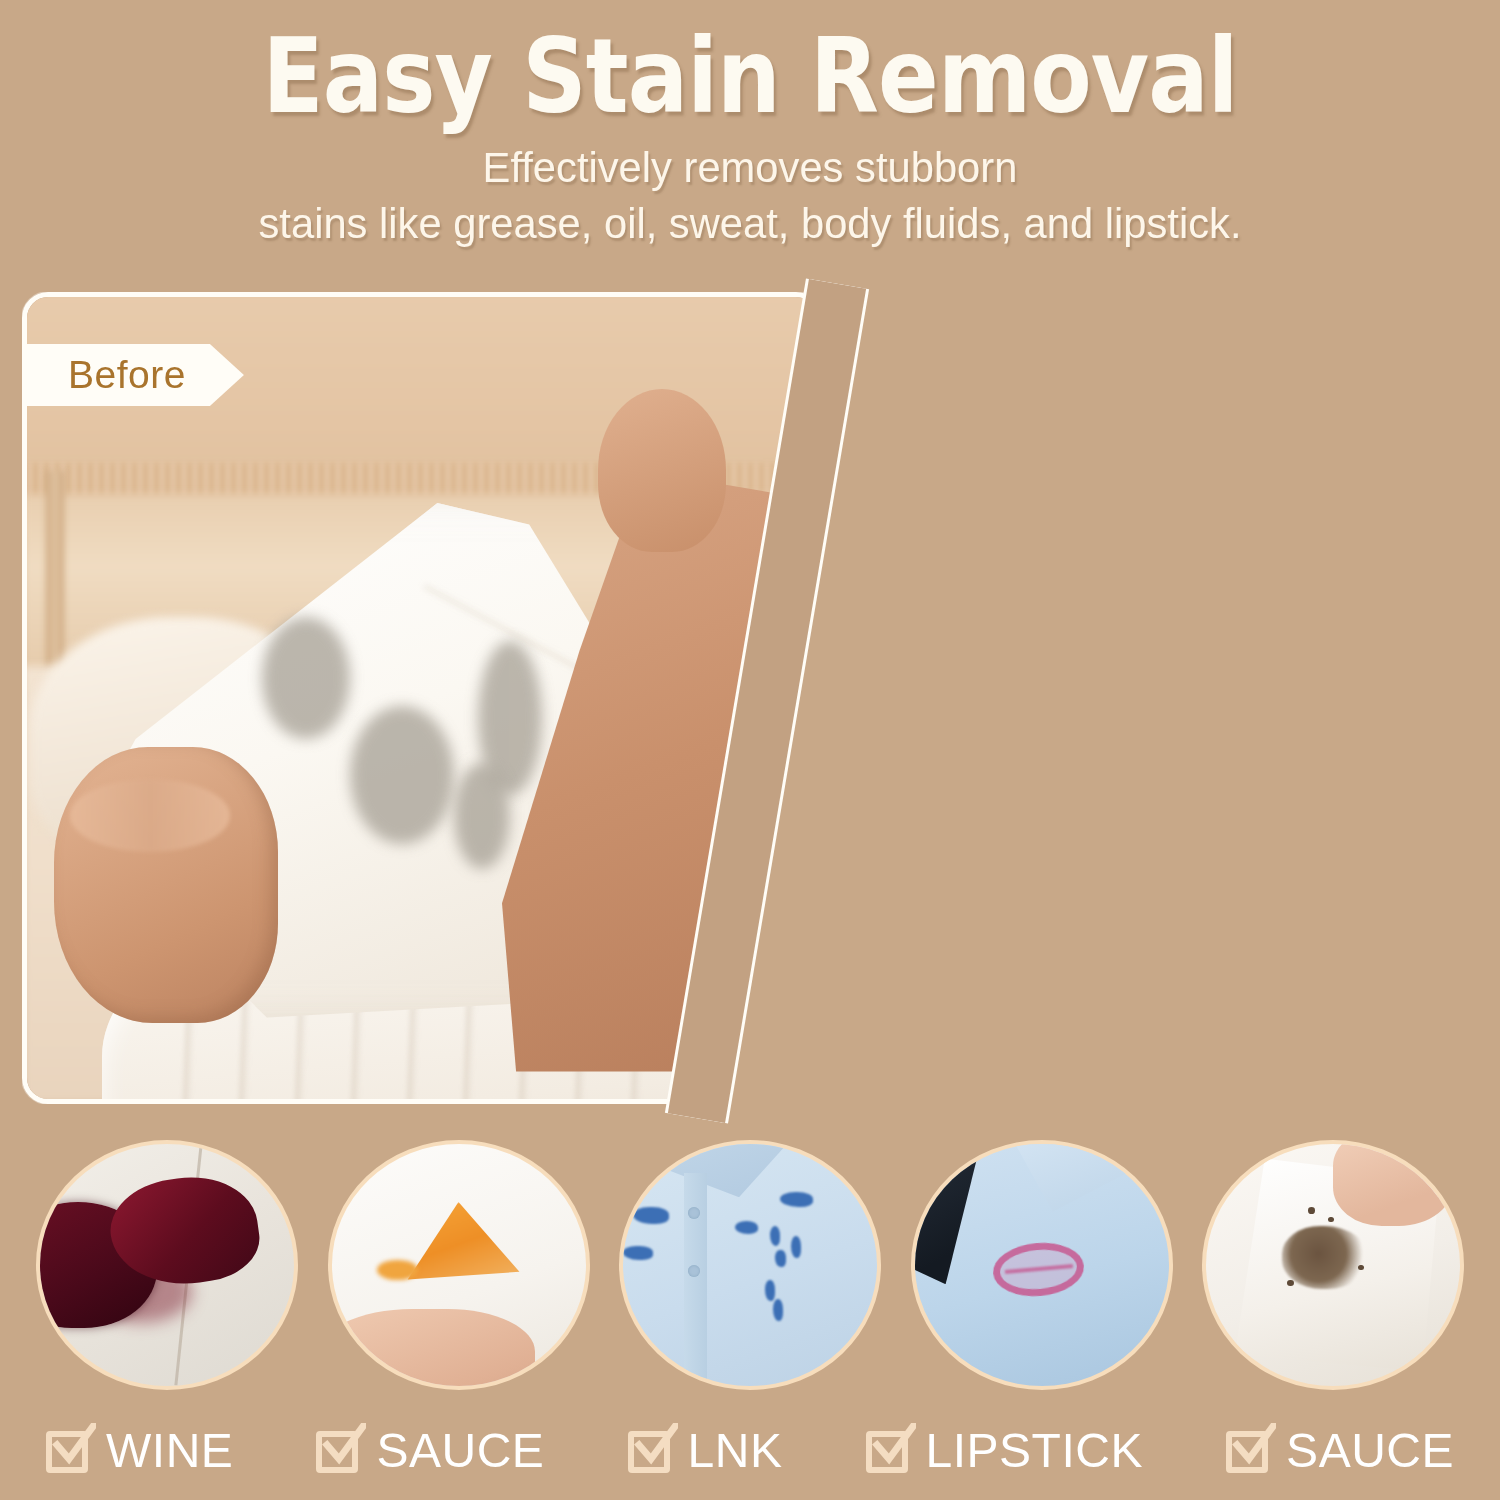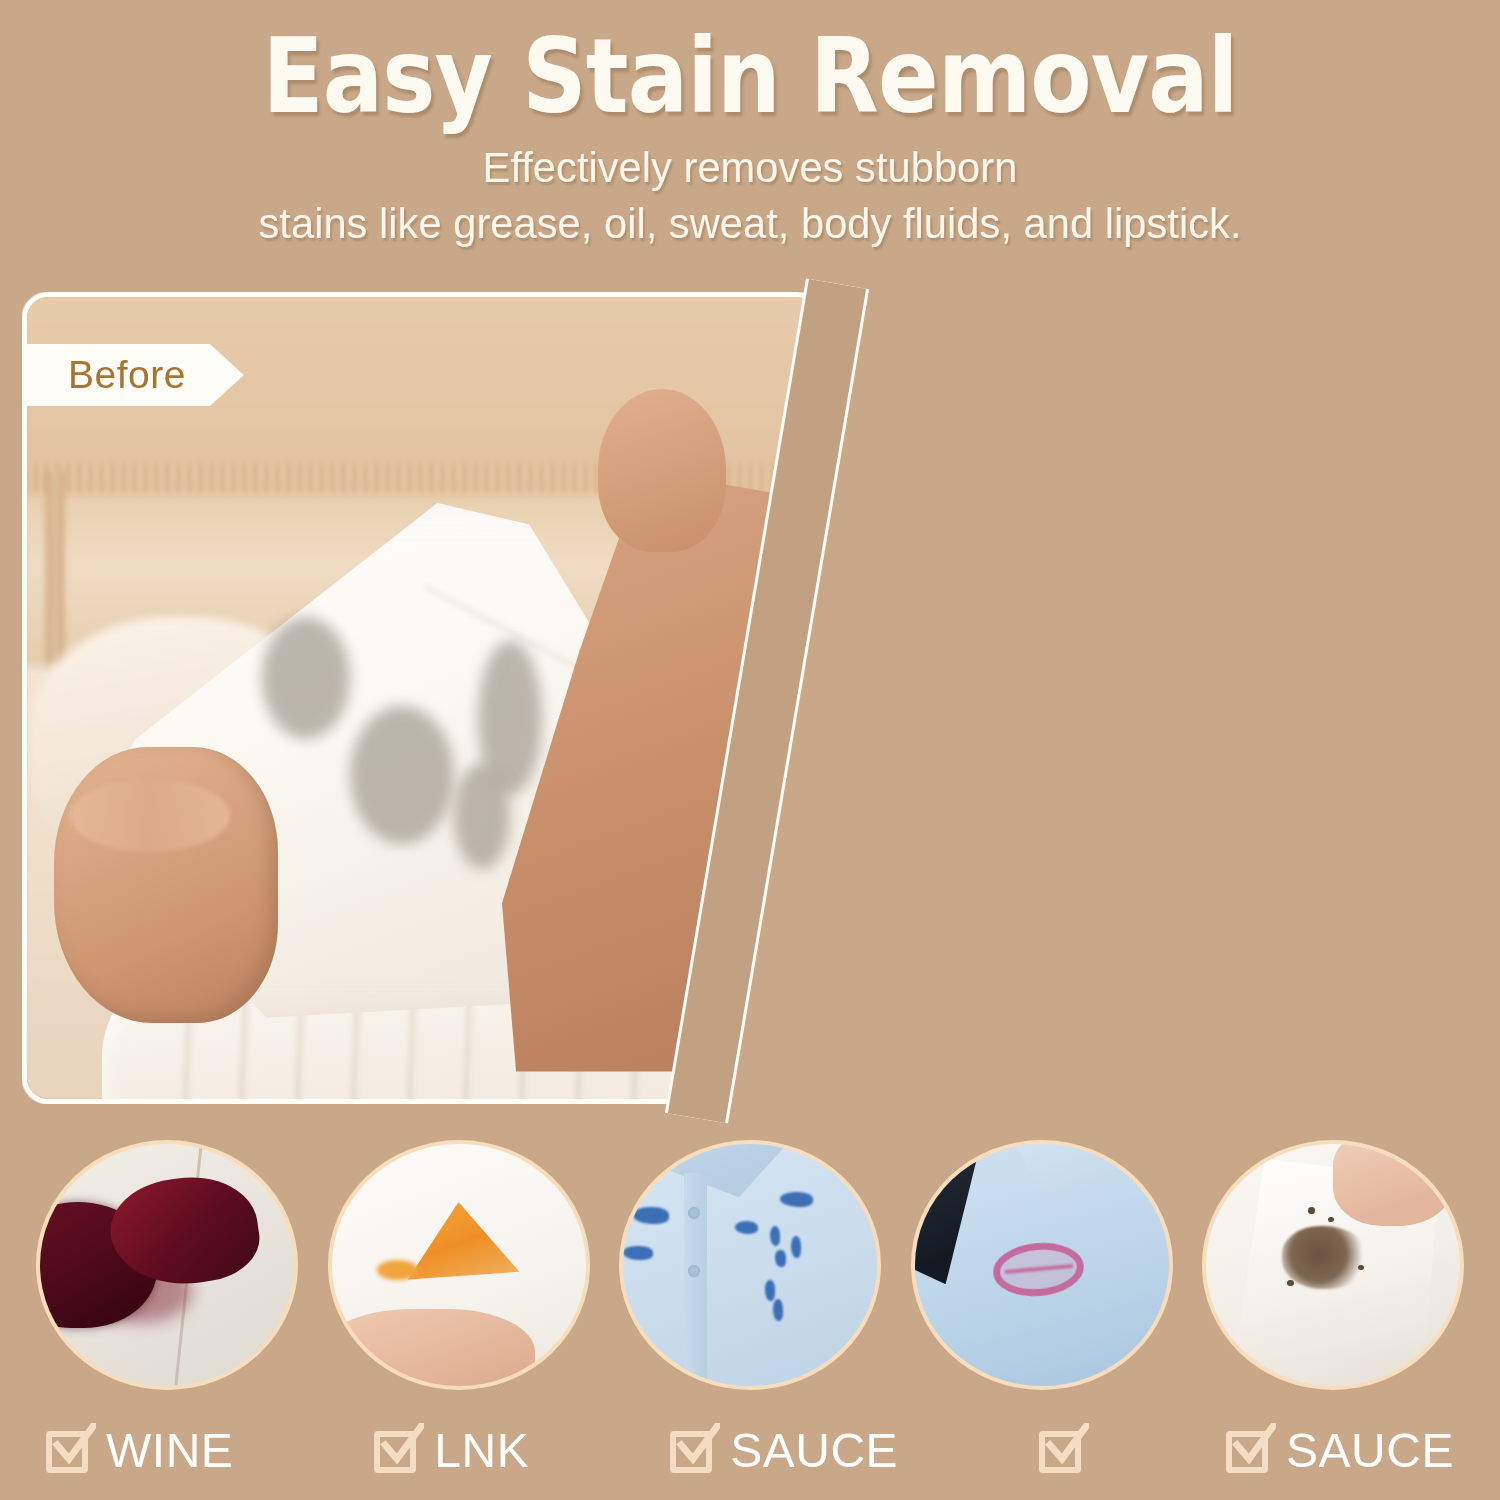--- a/index.html
+++ b/index.html
@@ -450,45 +450,46 @@
     <span class="label-text">WINE</span>
   </div>
 
   <div class="label-item">
     <span class="chk">
       <span class="box"></span>
       <svg class="tick" viewBox="0 0 46 44" fill="none" aria-hidden="true">
         <path d="M7 22 L19 36 L44 2" stroke="#f4ddc2" stroke-width="7" stroke-linecap="square" stroke-linejoin="miter" fill="none"></path>
       </svg>
     </span>
+    <span class="label-text">SAUCE</span>
+  </div>
+
+  <div class="label-item">
+    <span class="chk">
+      <span class="box"></span>
+      <svg class="tick" viewBox="0 0 46 44" fill="none" aria-hidden="true">
+        <path d="M7 22 L19 36 L44 2" stroke="#f4ddc2" stroke-width="7" stroke-linecap="square" stroke-linejoin="miter" fill="none"></path>
+      </svg>
+    </span>
     <span class="label-text">LNK</span>
+  </div>
+
+  <div class="label-item">
+    <span class="chk">
+      <span class="box"></span>
+      <svg class="tick" viewBox="0 0 46 44" fill="none" aria-hidden="true">
+        <path d="M7 22 L19 36 L44 2" stroke="#f4ddc2" stroke-width="7" stroke-linecap="square" stroke-linejoin="miter" fill="none"></path>
+      </svg>
+    </span>
+    <span class="label-text">LIPSTICK</span>
   </div>
 
   <div class="label-item">
     <span class="chk">
       <span class="box"></span>
       <svg class="tick" viewBox="0 0 46 44" fill="none" aria-hidden="true">
         <path d="M7 22 L19 36 L44 2" stroke="#f4ddc2" stroke-width="7" stroke-linecap="square" stroke-linejoin="miter" fill="none"></path>
       </svg>
     </span>
     <span class="label-text">SAUCE</span>
   </div>
 
-  <div class="label-item">
-    <span class="chk">
-      <span class="box"></span>
-      <svg class="tick" viewBox="0 0 46 44" fill="none" aria-hidden="true">
-        <path d="M7 22 L19 36 L44 2" stroke="#f4ddc2" stroke-width="7" stroke-linecap="square" stroke-linejoin="miter" fill="none"></path>
-      </svg>
-    </span>
-  </div>
-
-  <div class="label-item">
-    <span class="chk">
-      <span class="box"></span>
-      <svg class="tick" viewBox="0 0 46 44" fill="none" aria-hidden="true">
-        <path d="M7 22 L19 36 L44 2" stroke="#f4ddc2" stroke-width="7" stroke-linecap="square" stroke-linejoin="miter" fill="none"></path>
-      </svg>
-    </span>
-    <span class="label-text">SAUCE</span>
-  </div>
-
 </div>
 
 </body></html>

